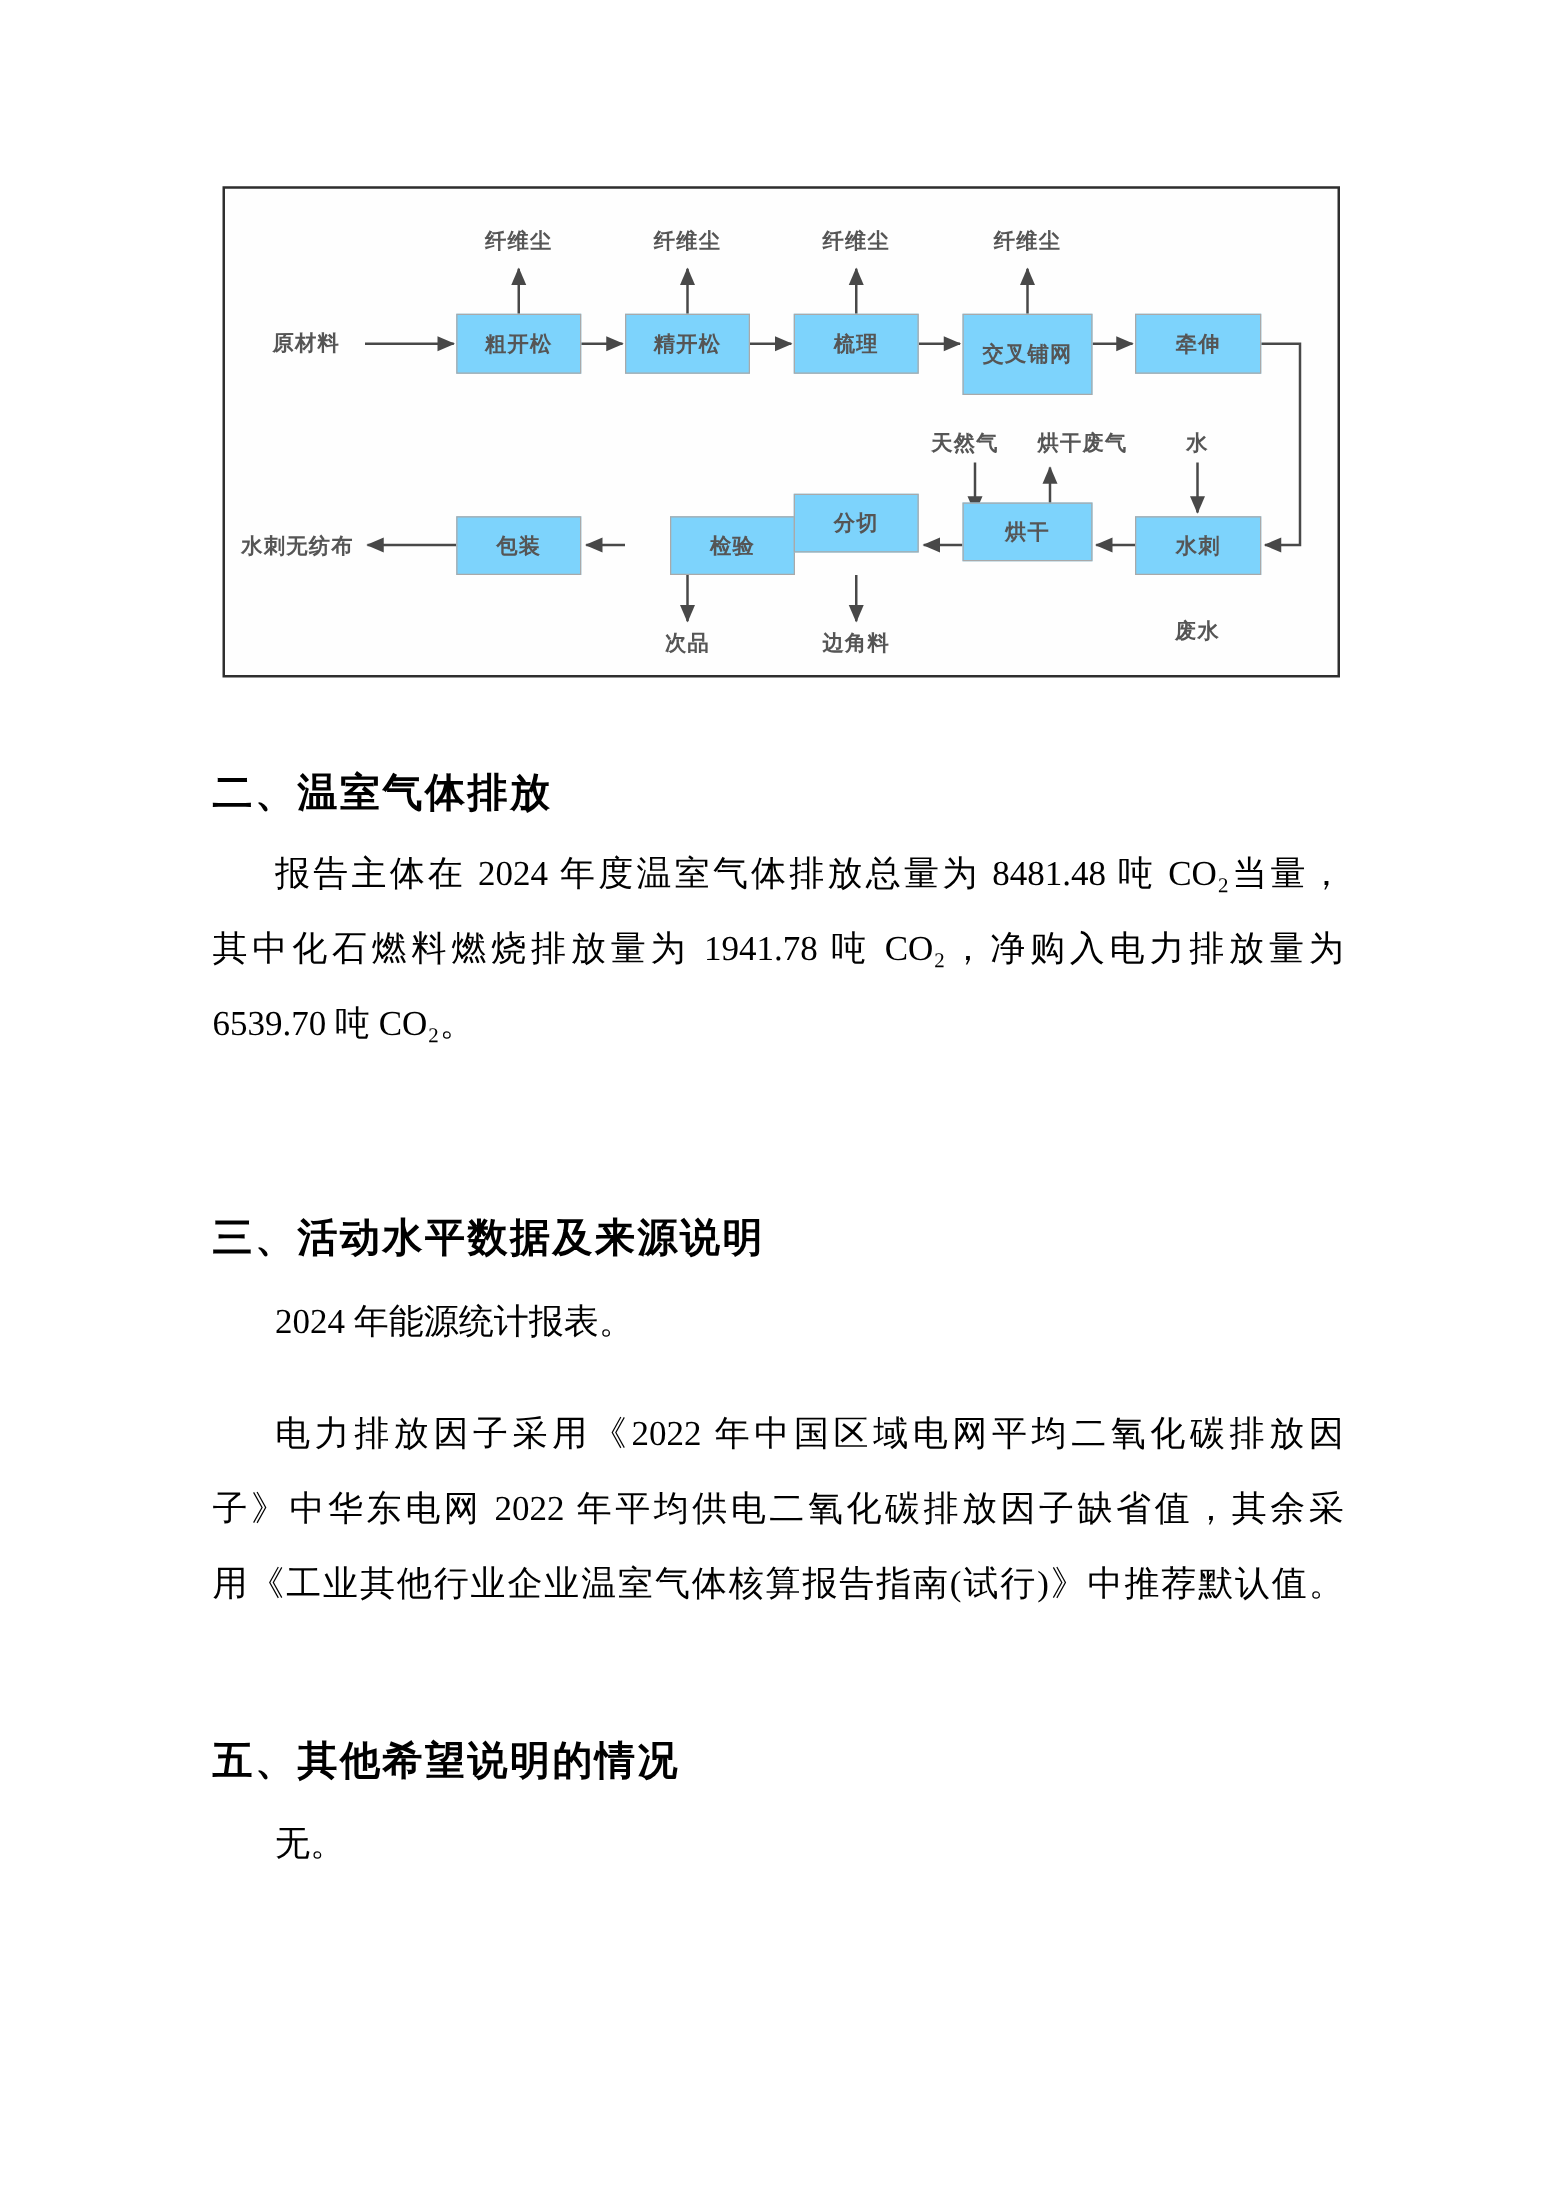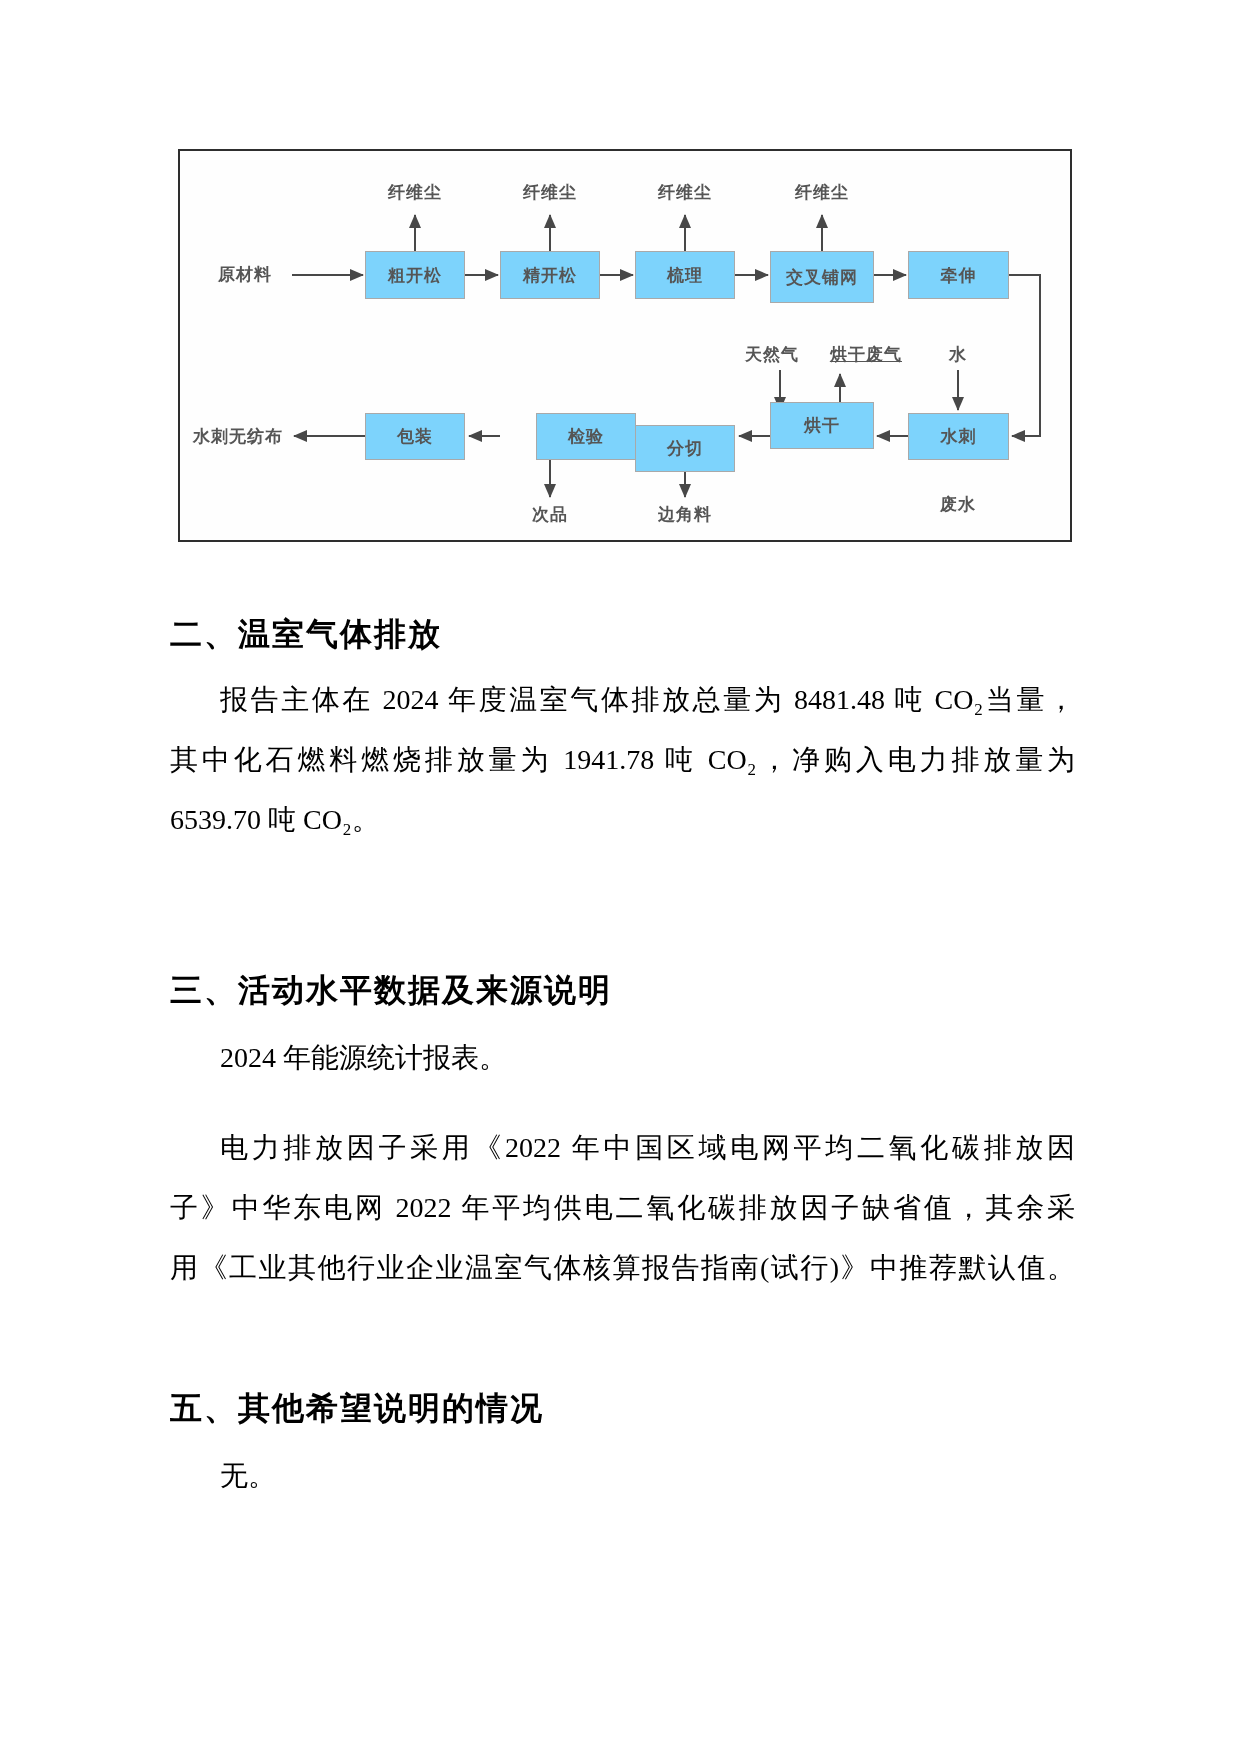--- a/index.html
+++ b/index.html
@@ -114,36 +114,36 @@
           <path d="M370 309 V346" marker-end="url(#ah)"></path>
           <path d="M505 309 V346" marker-end="url(#ah)"></path>
         </g>
       </g>
     </svg>
 
     <div class="fc-label" style="left:65px; top:112px;">原材料</div>
     <div class="fc-box" style="left:185px; top:100px; width:100px; height:48px;">粗开松</div>
     <div class="fc-box" style="left:320px; top:100px; width:100px; height:48px;">精开松</div>
     <div class="fc-box" style="left:455px; top:100px; width:100px; height:48px;">梳理</div>
-    <div class="fc-box" style="left:590px; top:100px; width:104px; height:52px;">交叉铺网</div>
+    <div class="fc-box" style="left:590px; top:100px; width:104px; height:65px;">交叉铺网</div>
     <div class="fc-box" style="left:728px; top:100px; width:101px; height:48px;">牵伸</div>
 
     <div class="fc-label" style="left:235px; top:30px;">纤维尘</div>
     <div class="fc-label" style="left:370px; top:30px;">纤维尘</div>
     <div class="fc-label" style="left:505px; top:30px;">纤维尘</div>
     <div class="fc-label" style="left:642px; top:30px;">纤维尘</div>
 
     <div class="fc-label" style="left:592px; top:192px;">天然气</div>
-    <div class="fc-label" style="left:686px; top:192px;text-decoration:underline;">烘干废气</div>
+    <div class="fc-label" style="left:686px; top:192px;">烘干废气</div>
     <div class="fc-label" style="left:778px; top:192px;">水</div>
 
     <div class="fc-label" style="left:58px; top:274px;">水刺无纺布</div>
     <div class="fc-box" style="left:185px; top:262px; width:100px; height:47px;">包装</div>
     <div class="fc-box" style="left:320px; top:262px; width:100px; height:47px;margin-left:36px;">检验</div>
-    <div class="fc-box" style="left:455px; top:274px; width:100px; height:47px;">分切</div>
+    <div class="fc-box" style="left:455px; top:244px; width:100px; height:47px;">分切</div>
     <div class="fc-box" style="left:590px; top:251px; width:104px; height:47px;">烘干</div>
     <div class="fc-box" style="left:728px; top:262px; width:101px; height:47px;">水刺</div>
 
     <div class="fc-label" style="left:370px; top:352px;">次品</div>
     <div class="fc-label" style="left:505px; top:352px;">边角料</div>
     <div class="fc-label" style="left:778px; top:342px;">废水</div>
   </div>
 
   <section class="sec" style="top:612px;">
     <h2>二、温室气体排放</h2>

